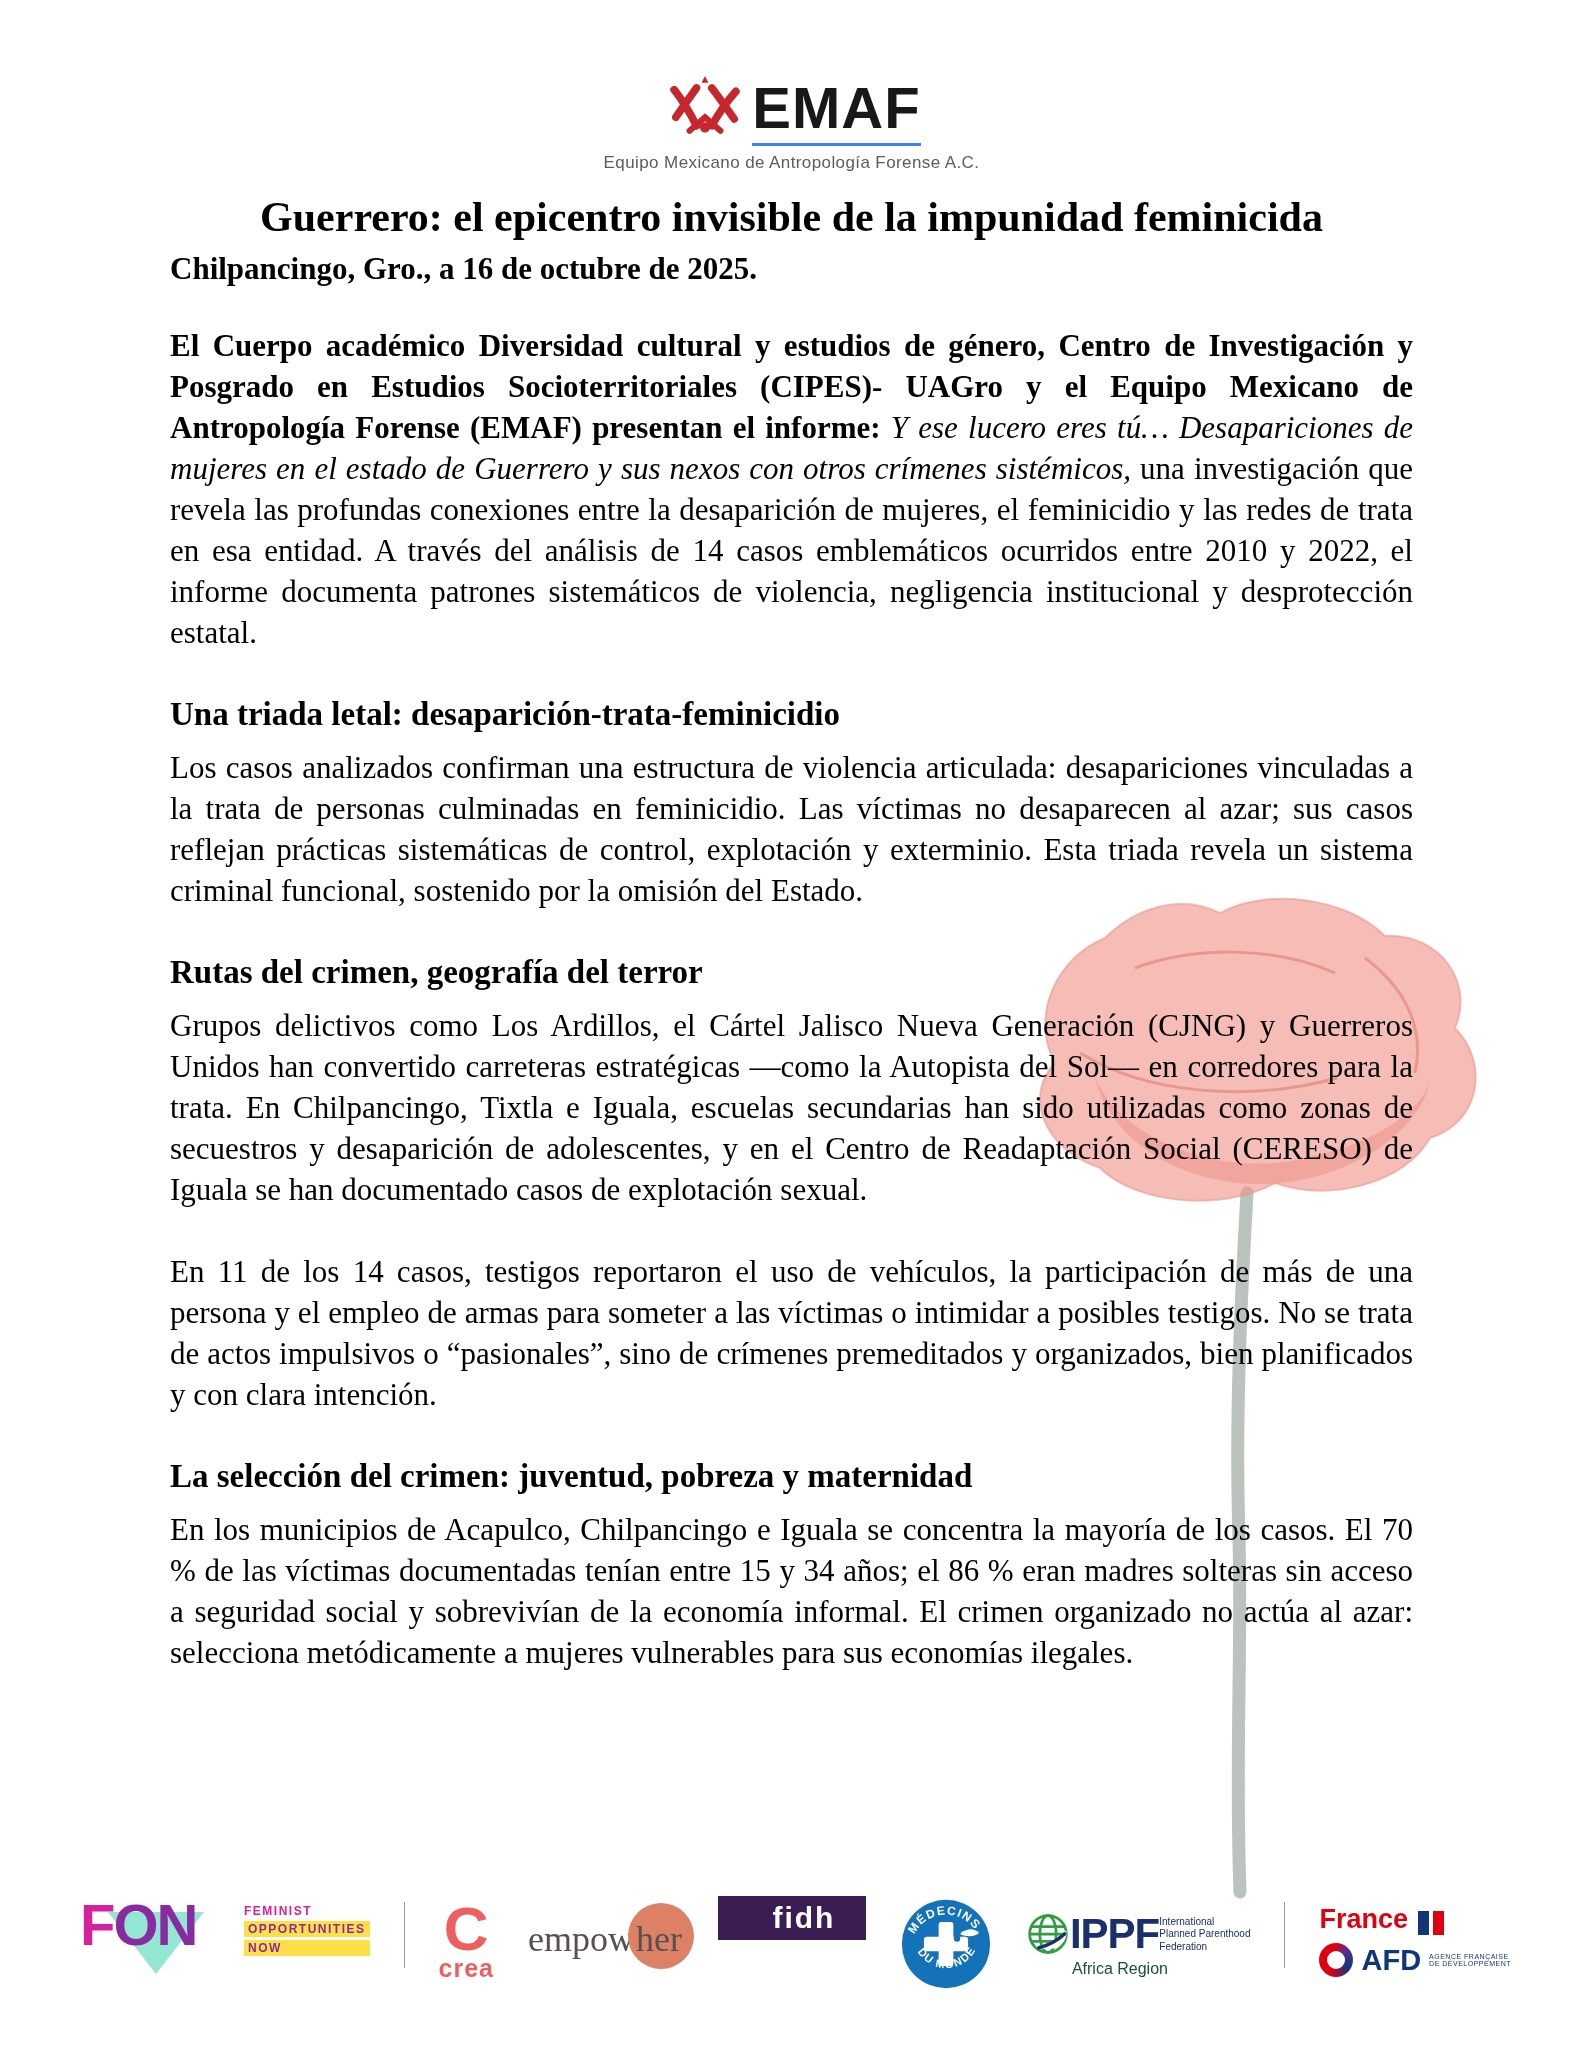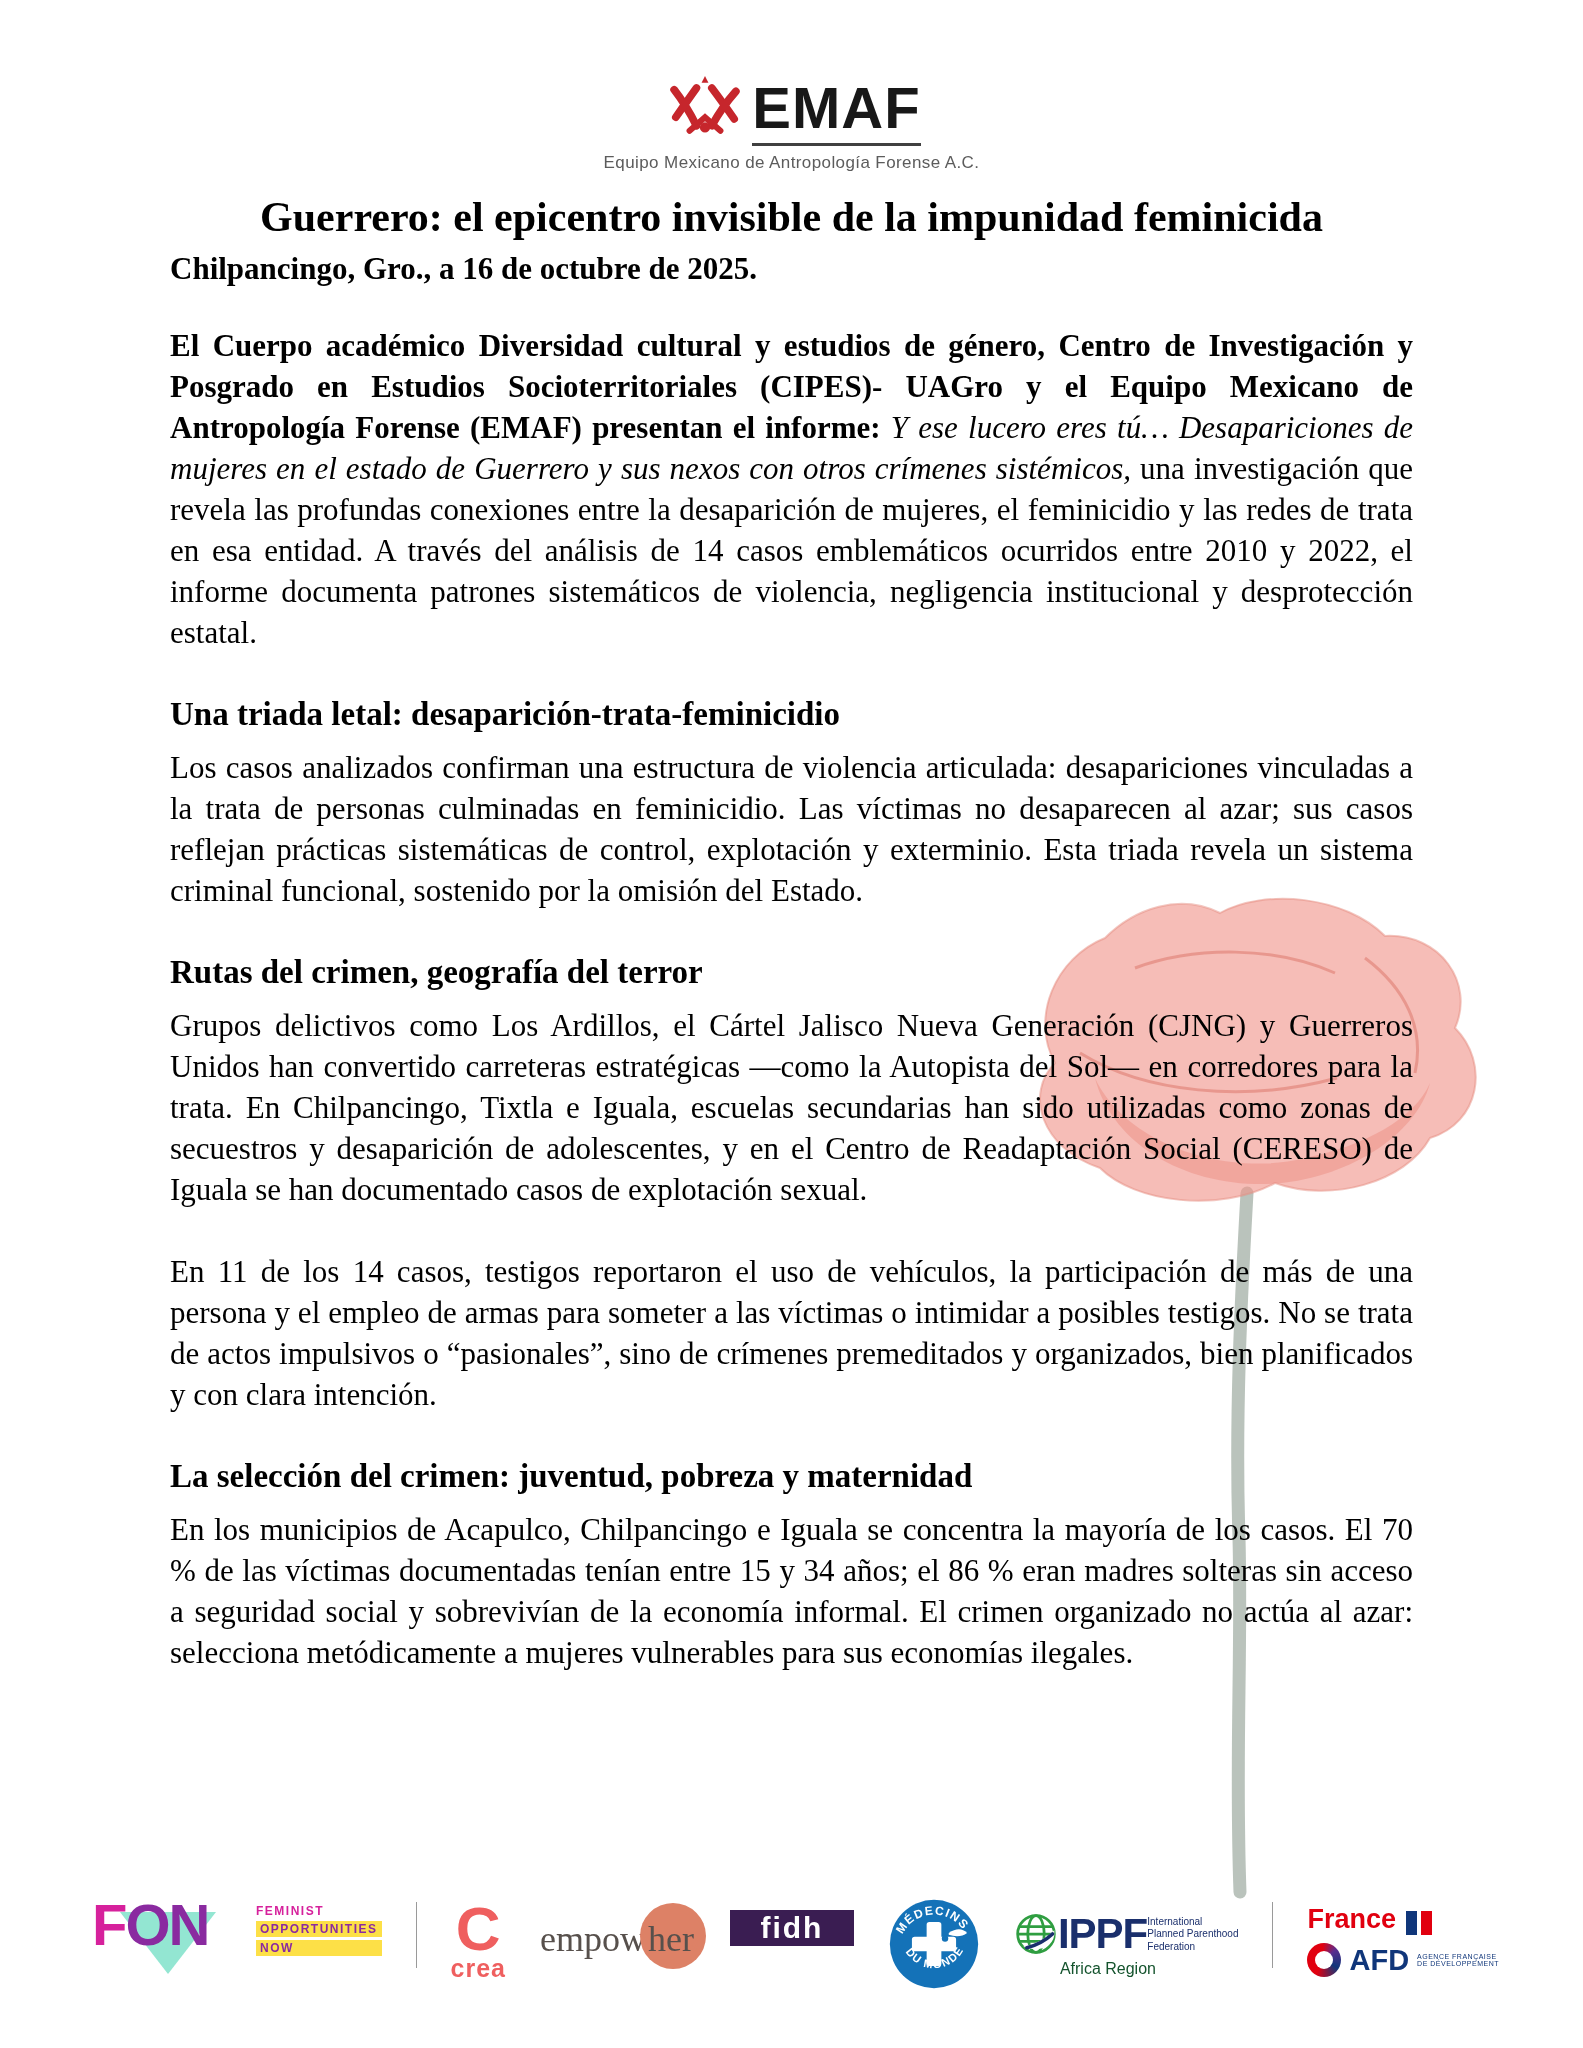--- a/index.html
+++ b/index.html
@@ -24,21 +24,21 @@
     width:1243px; margin:0 auto;
     padding-top:76px;
   }
   
   .emaf-logo { text-align:center; }
   .emaf-row { display:inline-flex; align-items:center; gap:4px; vertical-align:top; }
   .emaf-word {
     font-family:"Liberation Sans", sans-serif;
     font-size:58px; font-weight:800; letter-spacing:1px;
     color:#181818; line-height:1;
-    border-bottom:3px solid #404040; padding-bottom:6px;
+    border-bottom:3px solid #3b82f6; padding-bottom:6px;
   }
   .emaf-sub {
     display:block; margin-top:5px;
     font-family:"Liberation Sans", sans-serif;
     font-size:17px; color:#5c5c5c; letter-spacing:.4px;
   }
   
   .doc-title {
     margin:20px 0 10px;
     text-align:center;
@@ -95,23 +95,22 @@
   
   .empowher { margin-top:22px; font-family:"Liberation Serif", serif; font-size:36px; color:#57504c; white-space:nowrap; }
   .empowher .her { position:relative; z-index:1; padding:0 2px; }
   .empowher .her::before {
     content:""; position:absolute; z-index:-1;
     left:-6px; top:-16px; width:66px; height:66px;
     border-radius:50%; background:#dd8166;
   }
   
   .fidh {
-    margin-top:14px;
-    width:124px; height:36px; background:#3a1d52;
-    display:flex; align-items:center; justify-content:center;
+    width:124px; height:44px; background:#3a1d52;
+    display:flex; align-items:center; justify-content:center;padding-left:24px;
   }
   .fidh-name { color:#fff; font-size:30px; font-weight:700; letter-spacing:2px; }
   
   .mdm { margin-top:2px; }
   
   .ippf { margin-top:16px; }
   .ippf-row { display:flex; align-items:center; }
   .ippf-acronym { font-size:42px; font-weight:800; color:#1a2f6c; line-height:1; letter-spacing:-1px; }
   .ippf-desc { display:flex; flex-direction:column; gap:1px; border-left:0; }
   .ippf-desc span { font-size:10px; color:#1a2f6c; line-height:1.15; }

